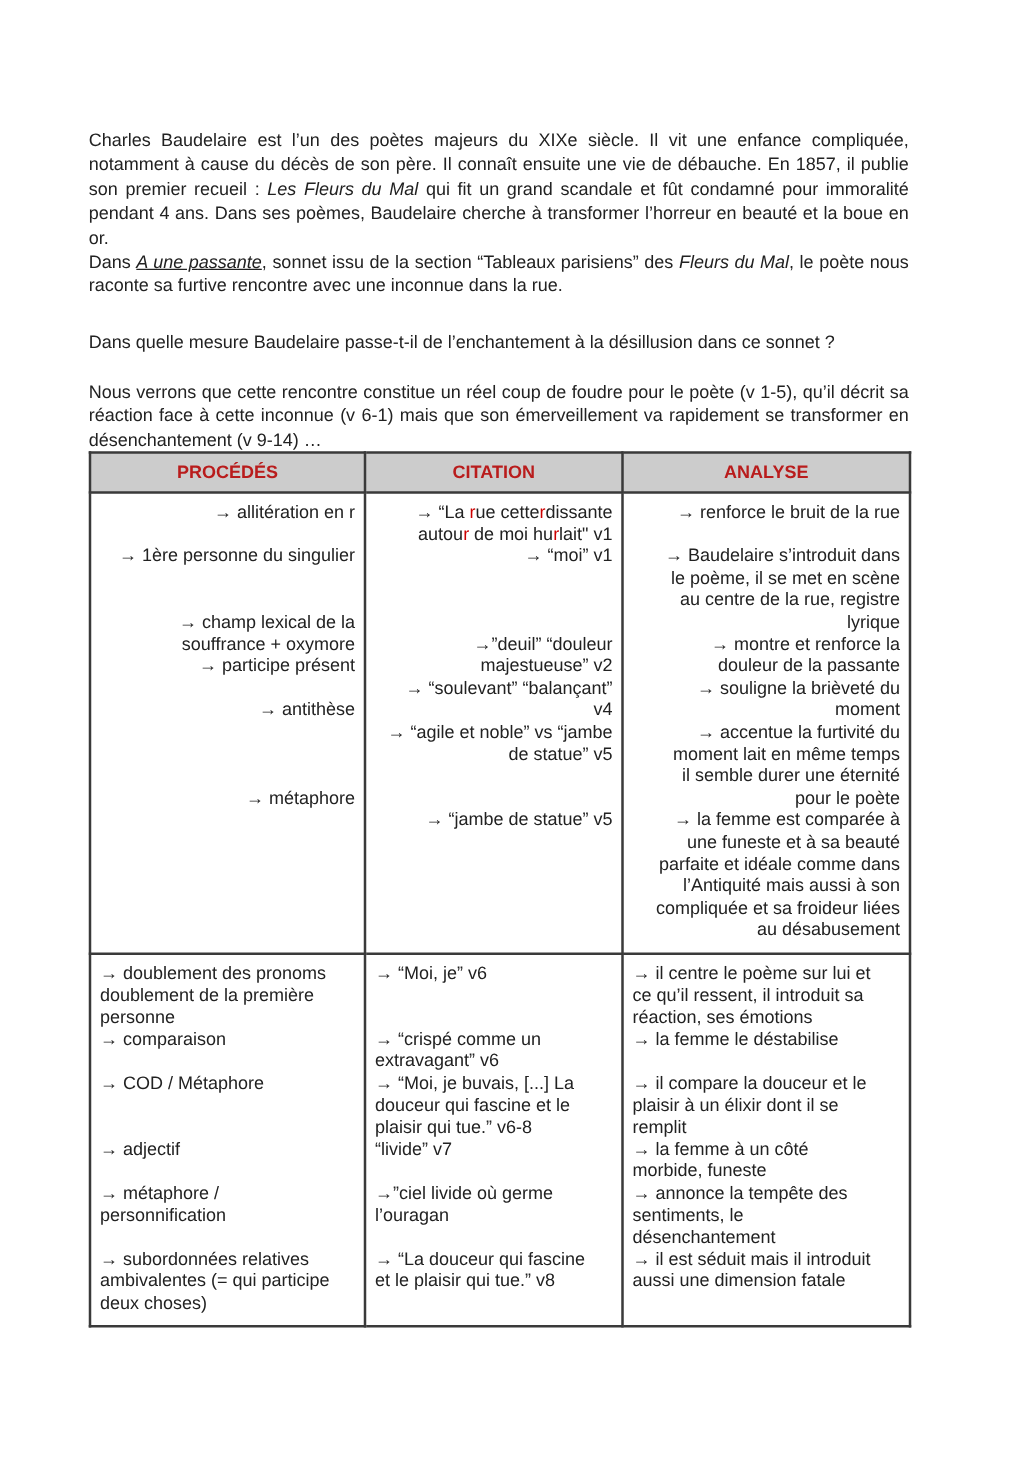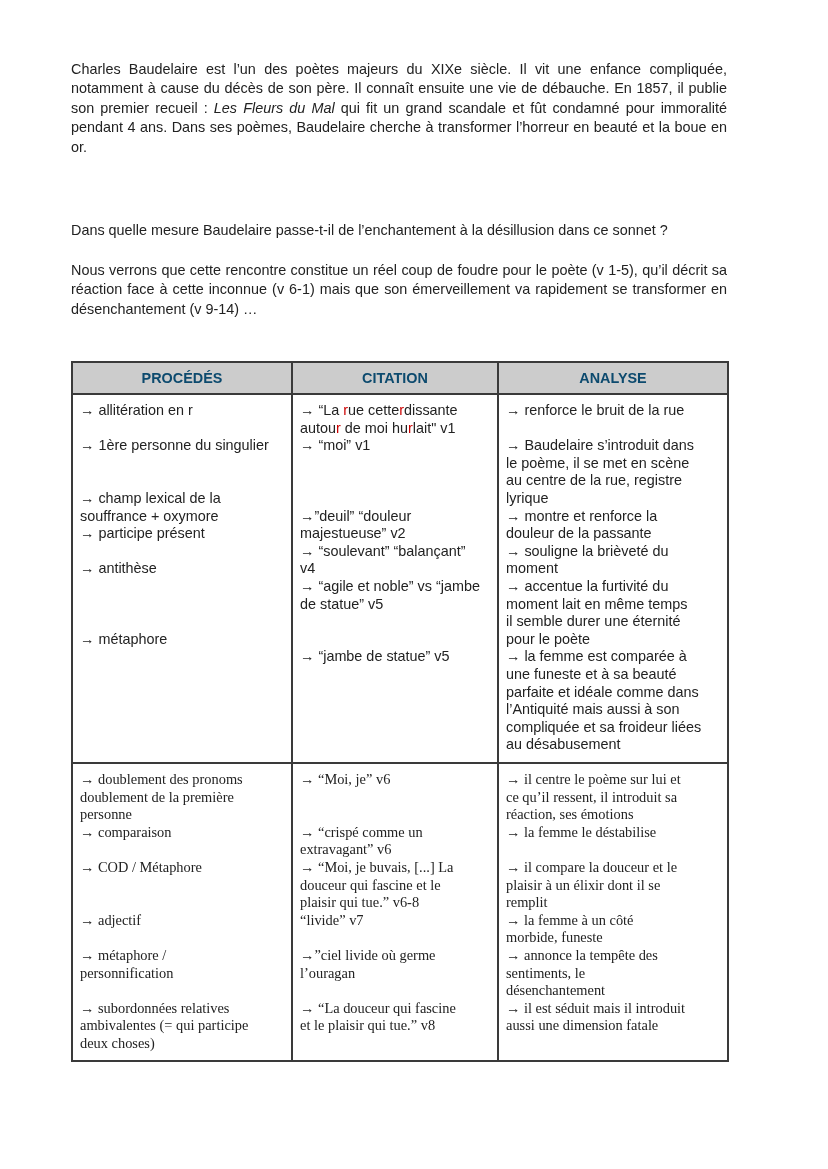--- a/index.html
+++ b/index.html
@@ -1,40 +1,41 @@
 <!DOCTYPE html>
 <html><head>
 <meta charset="utf-8">
 <style>
   html, body { margin: 0; padding: 0; background: #ffffff; }
   body { width: 828px; height: 1169px; position: relative; overflow: hidden;
          font-family: "Liberation Sans", sans-serif; color: #222; }
   .intro { position: absolute; left: 71px; width: 656px; font-size: 14.4px;
-           line-height: 19.4px; text-align: justify; }
+           line-height: 19.4px; text-align: justify; margin-top: 44px; }
   .intro p { margin: 0; }
   .p1 { top: 60px; }
   .question { top: 221px; }
   .plan { top: 261px; }
   i.u { text-decoration: underline; }
   table.grid { position: absolute; left: 71px; top: 361px; width: 656px;
                border-collapse: collapse; table-layout: fixed; font-size: 14.4px; }
   table.grid th, table.grid td { border: 2px solid #3a3a3a; padding: 0; vertical-align: top; }
   table.grid th { background: #cccccc; height: 30px; font-weight: bold; font-size: 14.4px;
-                  text-align: center; vertical-align: middle; color: #0c4a6e; }
+                  text-align: center; vertical-align: middle; color: #b91c1c; }
   table.grid td { padding: 7px 7px 4px 7px; line-height: 17.6px; }
   .ln { display: block; min-height: 17.6px; white-space: nowrap; }
-  .r1 td { height: 356px; }
-  .r2 td { height: 285px; font-family: Liberation Serif, serif; }
+  .r1 td { height: 356px; text-align: right; }
+  .r2 td { height: 285px; }
   .red { color: #cc0000; }
 </style>
 </head>
 <body>
 
 <div class="intro p1">
   <p><span>Charles Baudelaire est l’un des poètes majeurs du XIXe siècle. Il vit une enfance compliquée, notamment à cause du décès de son père. Il connaît ensuite une vie de débauche. En 1857, il publie son premier recueil : </span><i>Les Fleurs du Mal</i><span> qui fit un grand scandale et fût condamné pour immoralité pendant 4 ans. Dans ses poèmes, Baudelaire cherche à transformer l’horreur en beauté et la boue en or.</span></p>
+  <p><span>Dans </span><i class="u">A une passante</i><span>, sonnet issu de la section “Tableaux parisiens” des </span><i>Fleurs du Mal</i><span>, le poète nous raconte sa furtive rencontre avec une inconnue dans la rue.</span></p>
 </div>
 
 <div class="intro question">
   <p>Dans quelle mesure Baudelaire passe-t-il de l’enchantement à la désillusion dans ce sonnet ?</p>
 </div>
 
 <div class="intro plan">
   <p>Nous verrons que cette rencontre constitue un réel coup de foudre pour le poète (v 1-5), qu’il décrit sa réaction face à cette inconnue (v 6-1) mais que son émerveillement va rapidement se transformer en désenchantement (v 9-14) …</p>
 </div>
 

